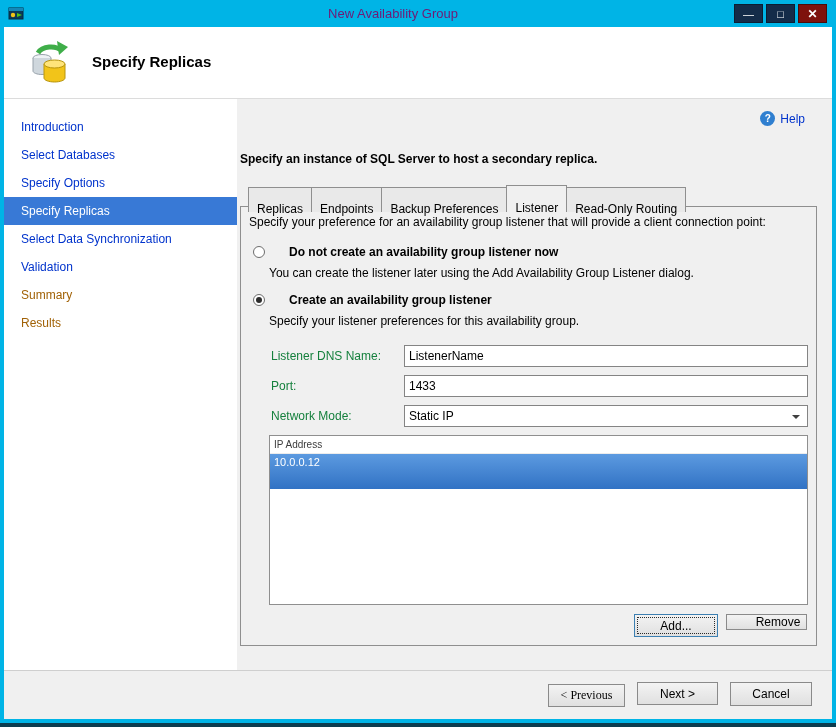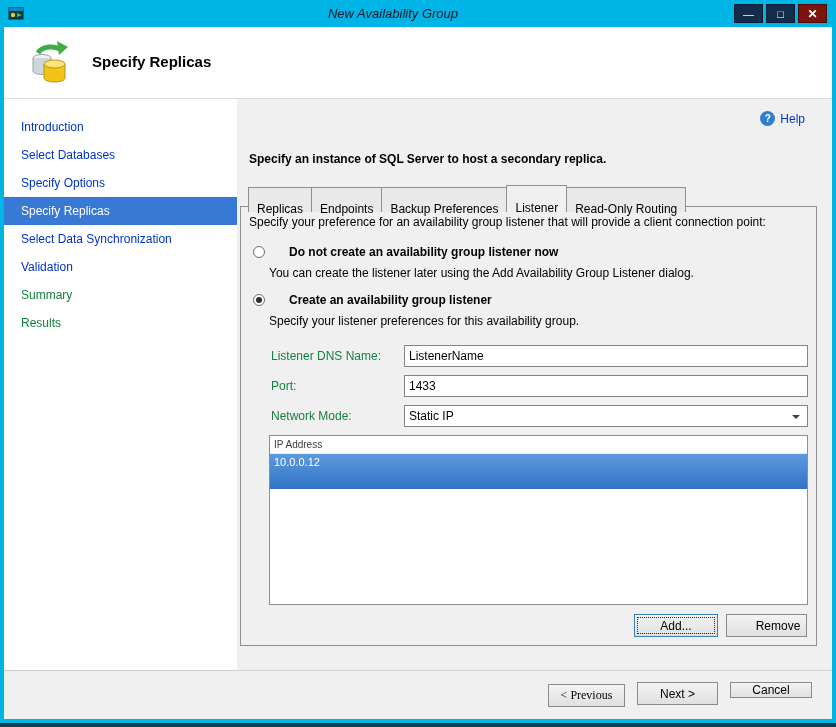--- a/index.html
+++ b/index.html
@@ -5,21 +5,21 @@
   * { margin:0; padding:0; box-sizing:border-box; font-family:"Liberation Sans", sans-serif; }
   html,body { background:#6b6b6b; }
   .window { position:relative; width:836px; height:727px; background:#00b4e6;
             box-shadow: inset 0 -4px 0 #0d3d4f; overflow:hidden; }
 
   
   .titlebar { position:absolute; top:0; left:0; right:0; height:27px; }
   .app-icon { position:absolute; left:8px; top:5px; width:16px; height:16px; }
   .win-title { position:absolute; left:60px; right:110px; top:0; height:27px;
                display:flex; align-items:center; justify-content:center;
-               font-size:13px; color:#0f172a;font-style:italic; }
+               font-size:13px; color:#701a75; }
   .winbtns { position:absolute; right:9px; top:4px; display:flex; gap:3px; }
   .winbtn { width:29px; height:19px; display:flex; align-items:center; justify-content:center;
             font-size:11px; color:#fff; background:#142c49; border:1px solid #0b1e33; cursor:default; }
   .winbtn.close { background:#7e120c; border-color:#4d0b07; font-size:12px; font-weight:bold; }
 
   
   .inner { position:absolute; left:4px; right:4px; top:27px; bottom:8px; background:#f0f0f0; }
 
   .banner { position:absolute; top:0; left:0; right:0; height:72px; background:#fff;
             border-bottom:1px solid #dcdcdc; }
@@ -27,29 +27,29 @@
   .banner-title { position:absolute; left:88px; top:26px; font-size:15px; font-weight:bold; color:#000; }
 
   .main { position:absolute; top:72px; left:0; right:0; bottom:49px; display:flex; }
 
   
   .sidebar { width:233px; background:#fff; padding-top:14px; }
   .side-item { height:28px; display:flex; align-items:center; padding-left:17px;
                font-size:12px; cursor:pointer; white-space:nowrap; }
   .side-item.link { color:#0033cc; }
   .side-item.active { background:#3879d6; color:#fff; }
-  .side-item.disabled { color:#15803d; }
+  .side-item.disabled { color:#a16207; }
 
   
   .content { position:relative; flex:1; background:#f0f0f0; }
   .help { position:absolute; top:12px; right:27px; display:flex; align-items:center; gap:5px; cursor:pointer; }
   .help-icon { width:15px; height:15px; border-radius:50%; background:#2f7fd0; color:#fff;
                font-size:10px; font-weight:bold; display:flex; align-items:center; justify-content:center; }
   .help-label { color:#0033cc; font-size:12px; }
-  .instruction { position:absolute; left:12px; top:53px; font-size:12px; font-weight:bold; color:#000; }
+  .instruction { position:absolute; left:3px; top:53px; font-size:12px; font-weight:bold; color:#000; }
 
   .tabs { position:absolute; left:11px; top:86px; display:flex; z-index:3; }
   .tab { height:19px; margin-top:2px; padding:12px 8px; line-height:18px; font-size:12px;
          background:#e9e9e9; border:1px solid #8f8f8f; border-bottom:none; margin-right:-1px;
          cursor:pointer; white-space:nowrap; }
   .tab.active { height:22px; margin-top:0; line-height:21px; background:#f0f0f0;
                 position:relative; z-index:4; }
 
   .panel { position:absolute; left:3px; top:107px; width:577px; height:440px;
            border:1px solid #8f8f8f; background:#f0f0f0; }
@@ -81,28 +81,28 @@
             border:1px solid #8f8f8f; background:#fff; overflow:hidden; }
   .iplist-header { height:18px; line-height:17px; padding:0 4px; font-size:10px; color:#3c3c3c;
                    background:#fff; border-bottom:1px solid #ececec; }
   .iplist-row { height:35px; line-height:17px; padding:0 4px; font-size:11px; cursor:pointer; }
   .iplist-row.selected { background:linear-gradient(#5c9ae0,#3172c4); color:#fff; }
 
   .btn { font-size:12px; background:linear-gradient(#f3f3f3,#e0e0e0);
          border:1px solid #8a8a8a; cursor:pointer; color:#000; }
   .btn-add { position:absolute; left:393px; top:407px; width:84px; height:23px;
              border-color:#3c7fb1; outline:1px dotted #2b2b2b; outline-offset:-4px; }
-  .btn-remove { position:absolute; left:485px; top:407px; width:81px; height:23px;padding-left:23px; }
+  .btn-remove { position:absolute; left:485px; top:407px; width:81px; height:16px;padding-left:23px; }
 
   
   .footer { position:absolute; left:0; right:0; bottom:0; height:49px; background:#f0f0f0;
             border-top:1px solid #cfcfcf; }
   .btn-prev { position:absolute; top:13px; right:207px; width:77px; height:23px;font-family:Liberation Serif, serif; }
   .btn-next { position:absolute; top:11px; right:114px; width:81px; height:23px; }
-  .btn-cancel { position:absolute; top:11px; right:20px; width:82px; height:16px; }
+  .btn-cancel { position:absolute; top:11px; right:20px; width:82px; height:24px; }
 </style>
 </head>
 <body>
 
 <div class="window">
 
   <div class="titlebar">
     <span class="app-icon">
       <svg width="16" height="16" viewBox="0 0 16 16">
         <rect x="1" y="3" width="14" height="11" fill="#0b3a57" stroke="#072a41"></rect>

